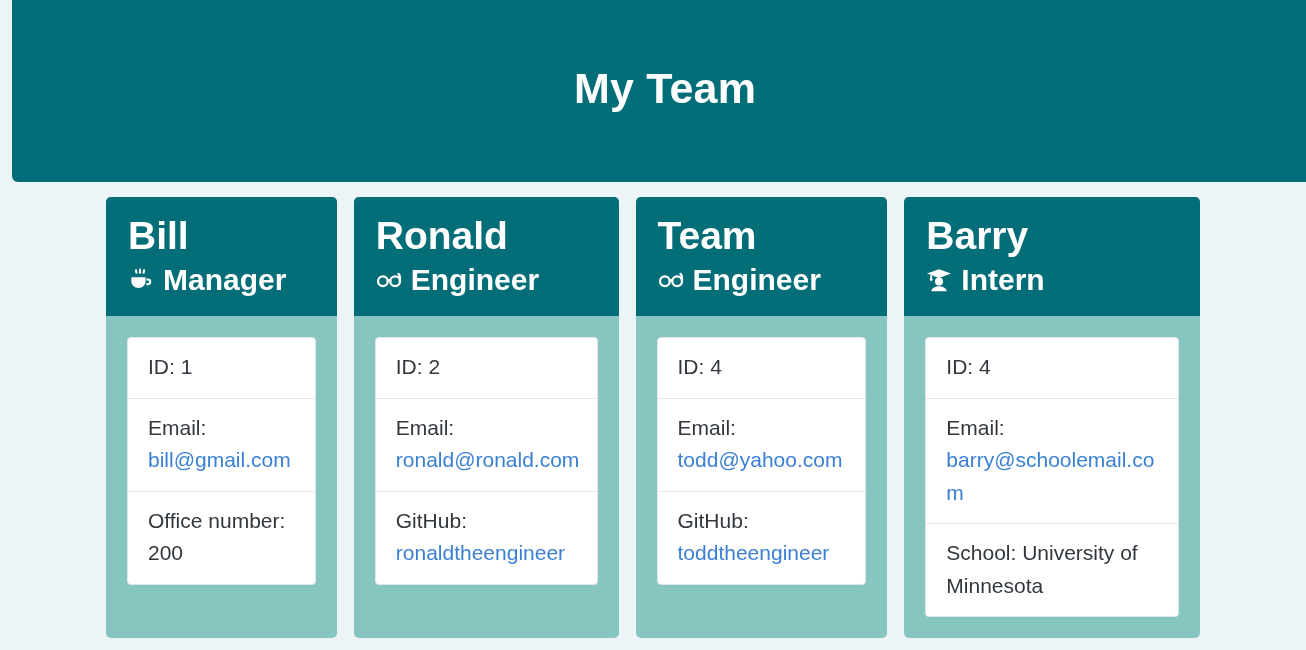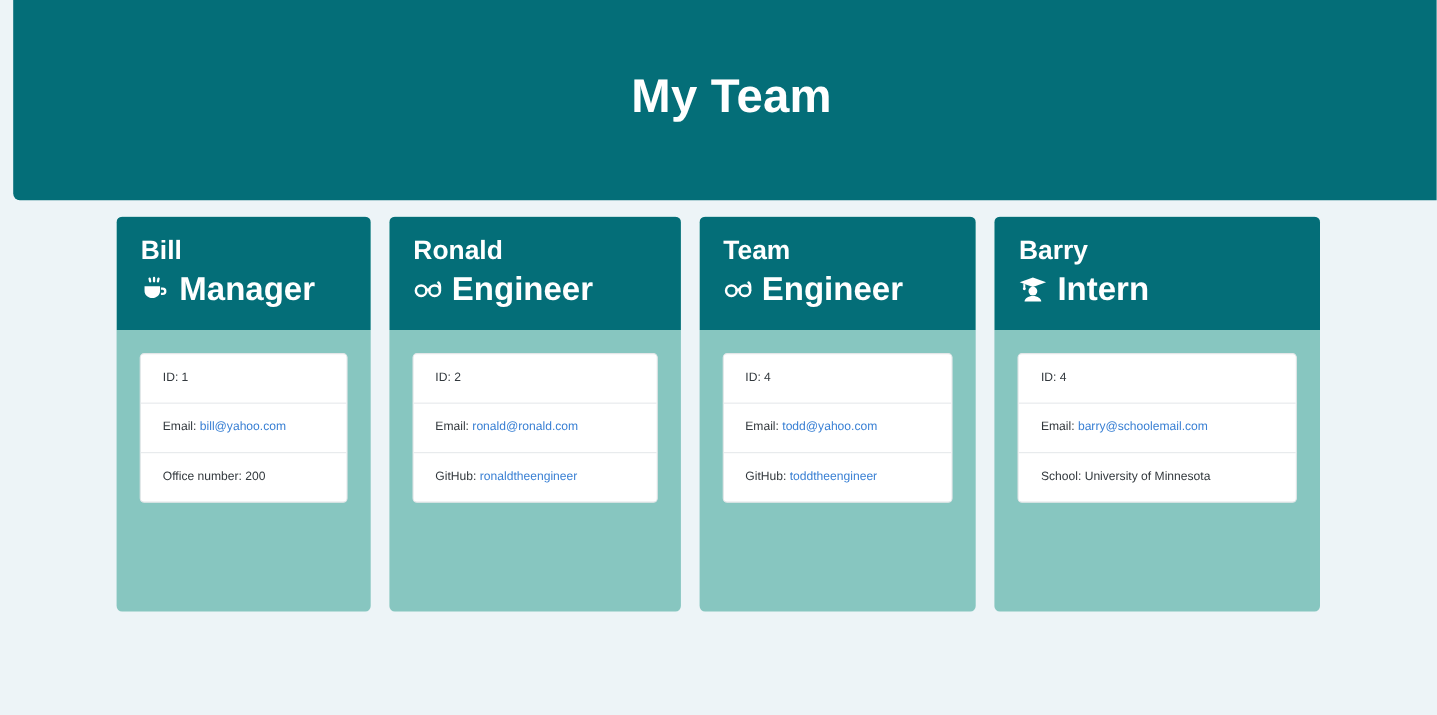--- a/index.html
+++ b/index.html
@@ -68,21 +68,21 @@
   .card.c3 { width: 252px; }
   .card.c4 { width: 296px; }
 
   .card-header {
     background: #046e78;
     padding: 18px 22px 20px 22px;
     box-sizing: border-box;
   }
   .member-name {
     color: #ffffff;
-    font-size: 24px;
+    font-size: 39px;
     font-weight: bold;
     line-height: 1.08;
     margin: 0 0 6px 0;
     white-space: nowrap;
   }
   .member-role-line {
     display: flex;
     align-items: center;
     gap: 9px;
   }
@@ -106,21 +106,21 @@
   
   .info-list {
     background: #ffffff;
     margin: 21px 21px 0 21px;
     border: 1px solid #e3e6e8;
     border-radius: 4px;
     overflow: hidden;
   }
   .info-item {
     padding: 13px 16px 14px 20px;
-    font-size: 11px;
+    font-size: 21px;
     color: #32383d;
     line-height: 1.55;
     border-bottom: 1px solid #e6e9eb;
     box-sizing: border-box;
   }
   .info-item:last-child { border-bottom: none; }
   .info-link {
     color: #3a80d4;
     text-decoration: none;
     word-break: break-word;
@@ -155,21 +155,21 @@
           </span>
           <span class="member-role">Manager</span>
         </div>
       </div>
       <div class="info-list">
         <div class="info-item">
           <span>ID: 1</span>
         </div>
         <div class="info-item">
           <span>Email:</span>
-          <a class="info-link" href="#">bill@yahoo.com</a>
+          <a class="info-link" href="#">bill@gmail.com</a>
         </div>
         <div class="info-item">
           <span>Office number: 200</span>
         </div>
       </div>
       <div class="card-spacer"></div>
     </div>
 
     <div class="card c2">
       <div class="card-header">

